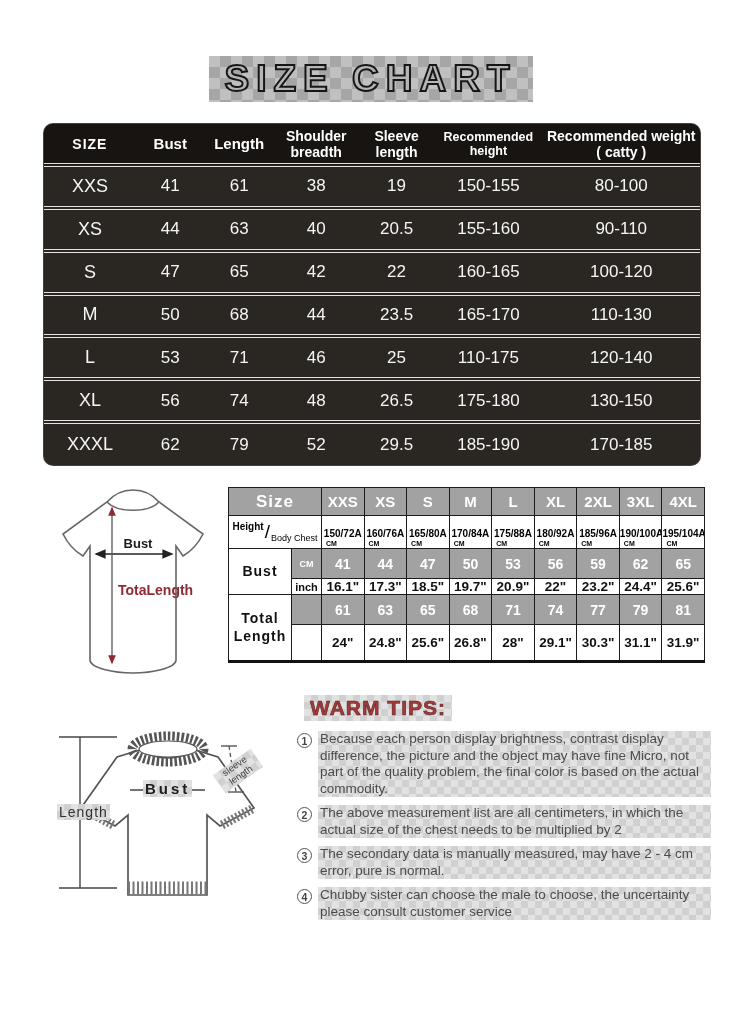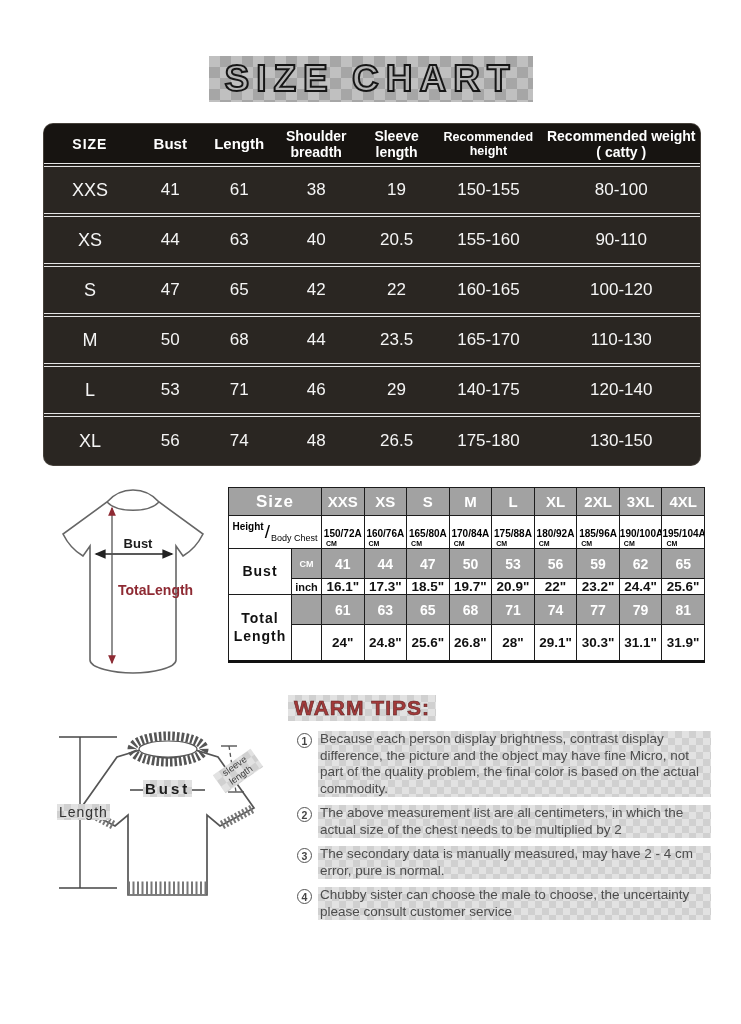--- a/index.html
+++ b/index.html
@@ -64,21 +64,21 @@
   .g-unit{background:#fff;font-size:11px;font-weight:bold;color:#111;}
   .g-unit.gray{background:var(--grid_gray);color:#fff;font-size:9px;}
   .g-val{background:#fff;color:#111;font-size:13.5px;font-weight:bold;}
   .g-val.gray{background:var(--grid_gray);color:#fff;font-size:14px;}
   .r-cm td{height:30px;}
   .r-inch td{height:15px;}
   .r-tcm td{height:30px;}
   .r-tinch td{height:37px;}
 
   
-  .tips-title-wrap{position:absolute;left:288px;top:695px;}
+  .tips-title-wrap{position:absolute;left:304px;top:695px;}
   .tips-title{display:inline-block;font-size:21px;font-weight:800;letter-spacing:1px;
     color:var(--warm_red);-webkit-text-stroke:0.6px #5e1f1f;padding:1px 6px;}
   .tip-list{position:absolute;left:297px;top:731px;width:414px;}
   .tip{display:flex;align-items:flex-start;margin-bottom:8px;}
   .tip-num{flex:none;width:15px;height:15px;border:1.5px solid #555;border-radius:50%;
     font-size:10.5px;line-height:14px;text-align:center;color:#444;font-weight:bold;margin:2px 6px 0 0;}
   .tip-text{font-size:13.5px;line-height:16.5px;color:#4c4c4c;padding:0 2px;}
 </style>
 </head>
 <body>
@@ -146,32 +146,41 @@
           <td>44</td>
           <td>23.5</td>
           <td>165-170</td>
           <td>110-130</td>
         </tr>
           <tr>
           <td>L</td>
           <td>53</td>
           <td>71</td>
           <td>46</td>
-          <td>29</td>
-          <td>140-175</td>
+          <td>25</td>
+          <td>110-175</td>
           <td>120-140</td>
         </tr>
           <tr>
           <td>XL</td>
           <td>56</td>
           <td>74</td>
           <td>48</td>
           <td>26.5</td>
           <td>175-180</td>
           <td>130-150</td>
+        </tr>
+          <tr>
+          <td>XXXL</td>
+          <td>62</td>
+          <td>79</td>
+          <td>52</td>
+          <td>29.5</td>
+          <td>185-190</td>
+          <td>170-185</td>
         </tr>
       </tbody>
     </table>
   </div>
 
   <div class="shirt1">
     <svg width="180" height="203" viewBox="0 0 180 203">
       <defs>
         <marker id="mB" markerWidth="9" markerHeight="9" refX="6" refY="3" orient="auto-start-reverse">
           <path d="M0,0 L7,3 L0,6 Z" fill="#222"></path>

